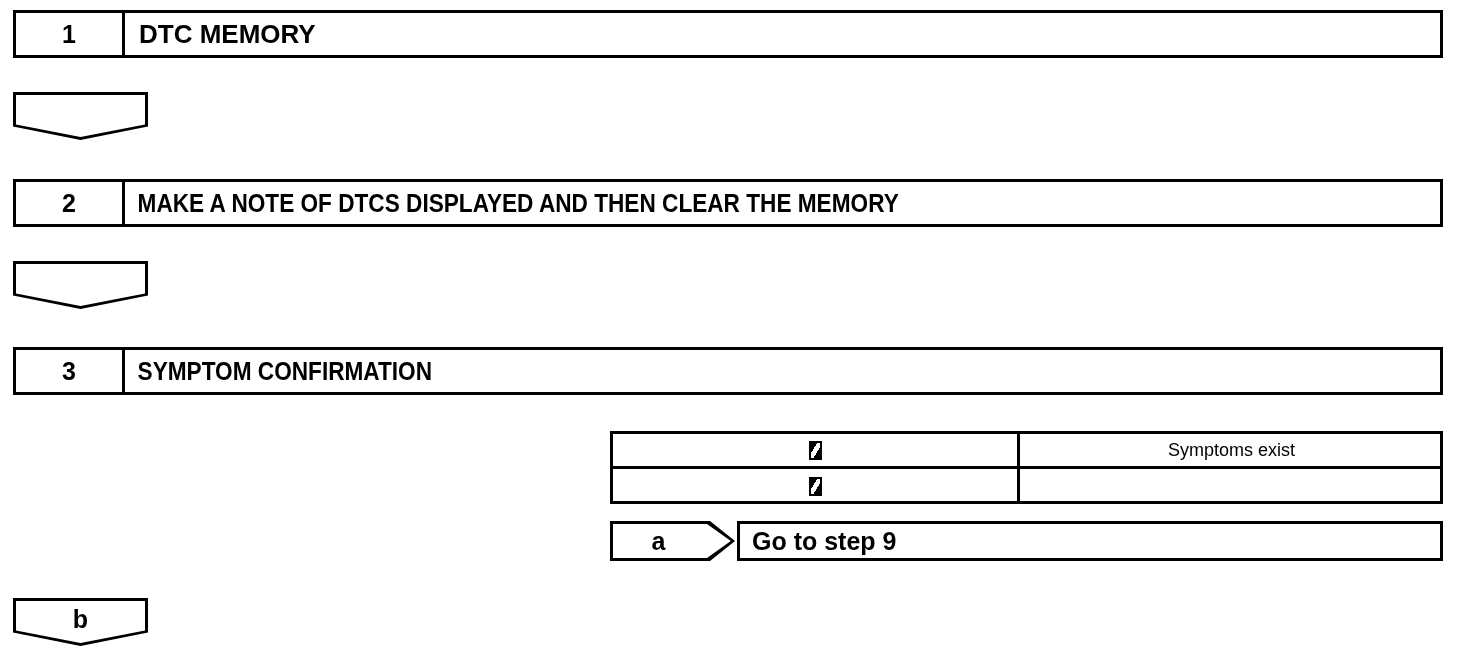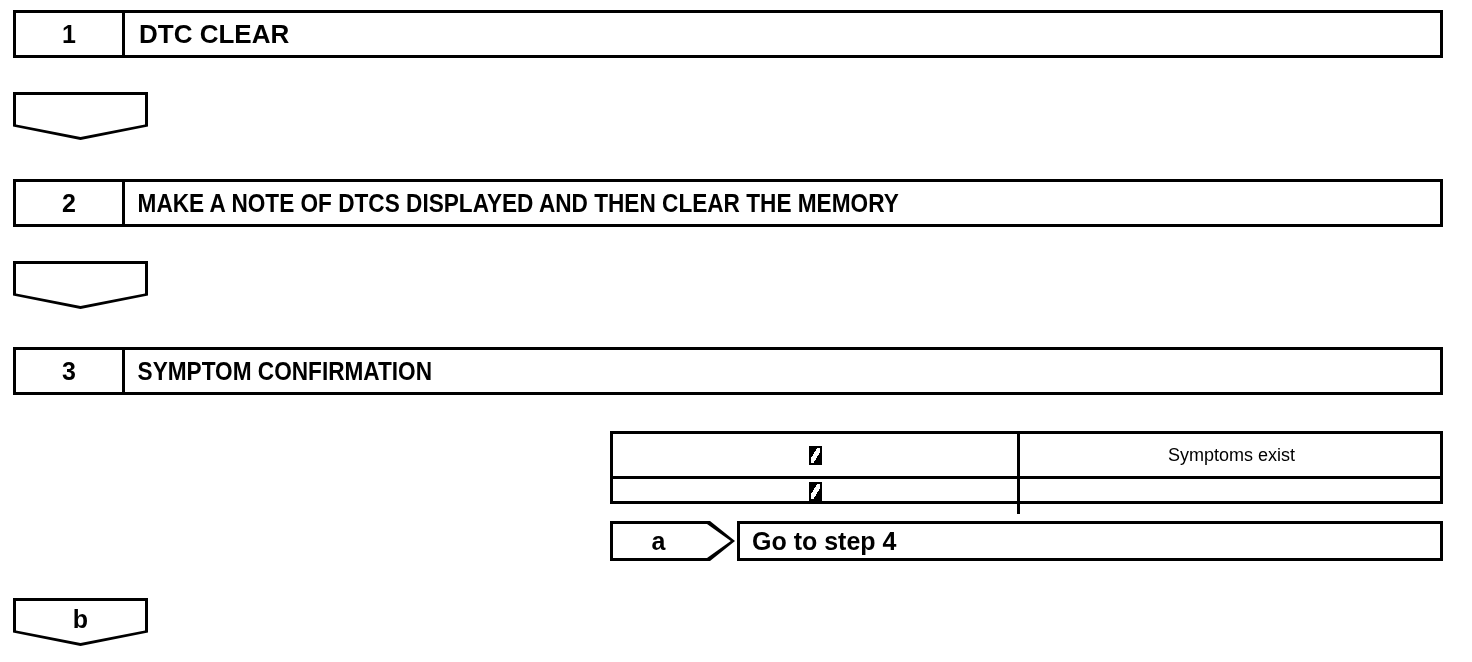--- a/index.html
+++ b/index.html
@@ -97,21 +97,21 @@
   .result-table {
     position: absolute;
     box-sizing: border-box;
     border: 3px solid #000000;
     background: #ffffff;
   }
   .result-row {
     position: absolute;
     left: 0;
     right: 0;
-    height: 45px;
+    height: 35px;
     box-sizing: border-box;
   }
   .result-row.divided {
     border-bottom: 3px solid #000000;
   }
   .result-sym {
     position: absolute;
     left: 0;
     top: 0;
     bottom: 0;
@@ -200,21 +200,21 @@
     white-space: nowrap;
   }
 </style>
 </head>
 <body>
 
 <div id="canvas">
 
   <div class="step-row" style="left:13px; top:10px; width:1430px; height:48px;">
     <div class="step-num">1</div>
-    <div class="step-title">DTC CLEAR</div>
+    <div class="step-title">DTC MEMORY</div>
   </div>
 
   <div class="pent" style="left:13px; top:92px;">
     <div class="inner"></div>
   </div>
 
   <div class="step-row" style="left:13px; top:179px; width:1430px; height:48px;">
     <div class="step-num">2</div>
     <div class="step-title condensed">MAKE A NOTE OF DTCS DISPLAYED AND THEN CLEAR THE MEMORY</div>
   </div>
@@ -242,20 +242,20 @@
         <span class="tofu"></span>
       </div>
     </div>
   </div>
 
   <div class="arrow-tag" style="left:610px; top:521px;">
     <div class="inner">a</div>
   </div>
 
   <div class="goto-box" style="left:737px; top:521px; width:706px; height:40px;">
-    <span>Go to step 4</span>
+    <span>Go to step 9</span>
   </div>
 
   <div class="pent" style="left:13px; top:598px;">
     <div class="inner">b</div>
   </div>
 
 </div>
 
 </body></html>

